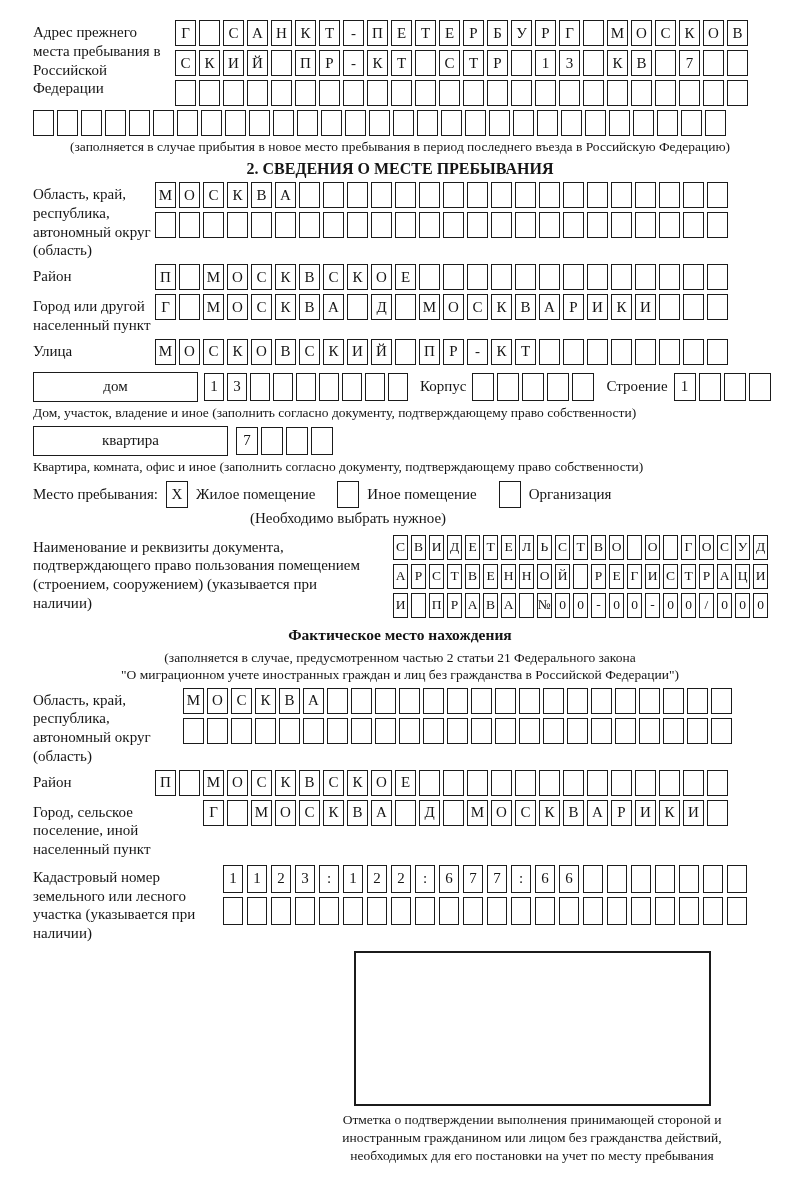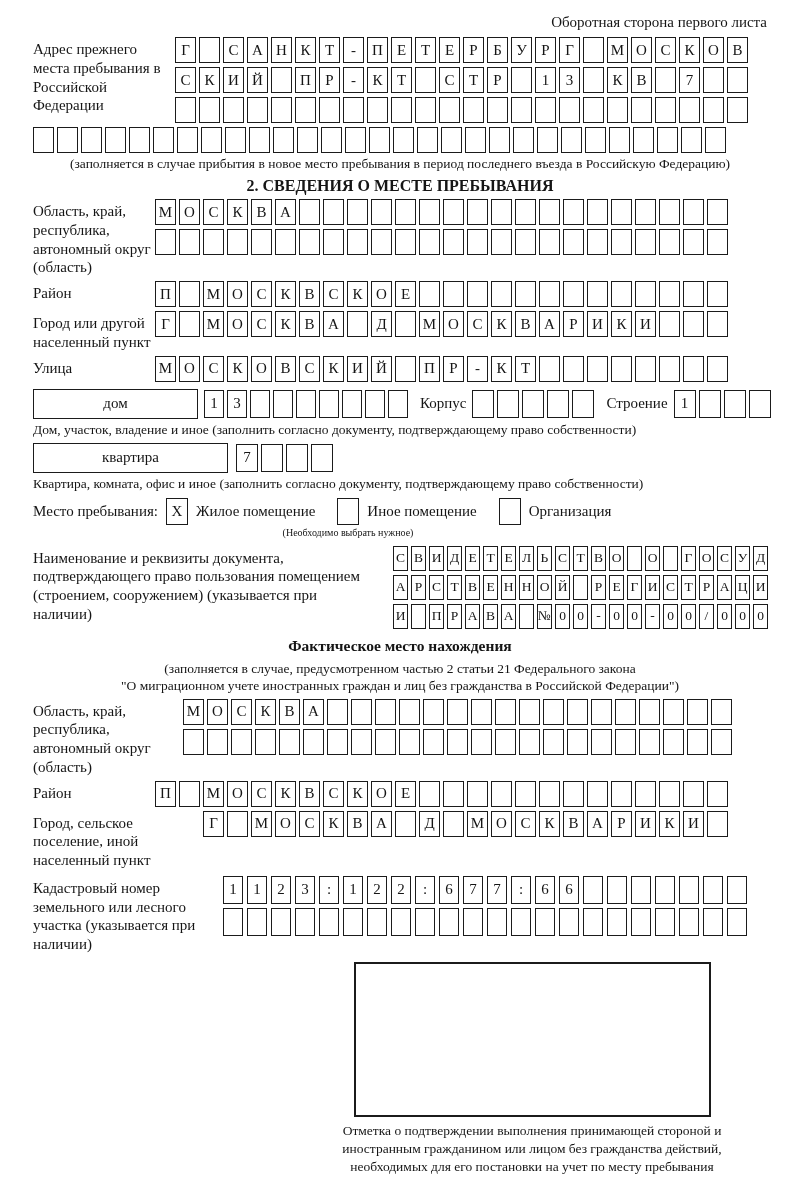--- a/index.html
+++ b/index.html
@@ -34,36 +34,35 @@
     align-items: center; justify-content: center; font-size: 15px; flex: none; }
   .wb-dom { width: 165px; } .wb-kv { width: 195px; }
   .small-gap { width: 6px; flex: none; } .mid-gap { width: 8px; flex: none; }
   .ilabel { font-size: 15px; flex: none; padding: 0 6px; }
   .left-note { font-size: 13.5px; margin-top: 3px; }
 
   .stay-row { display: flex; align-items: center; margin-top: 6px; font-size: 15px; }
   .checkbox { flex: none; width: 22px; height: 27px; border: 1.6px solid #1b1b1b;
     display: flex; align-items: center; justify-content: center; font-size: 15px; margin: 0 8px; }
   .stay-opt-label { margin-right: 14px; }
-  .stay-note { font-size: 10px; margin-top: 2px; margin-left: 150px; width: 330px; text-align: center; }
+  .stay-note { font-size: 15px; margin-top: 2px; margin-left: 150px; width: 330px; text-align: center; }
 
   .fact-note { text-align: center; font-size: 13.5px; line-height: 1.3; }
 
   .mark-wrap { width: 470px; margin-left: auto; margin-top: 8px; display: flex;
     flex-direction: column; align-items: center; }
   .mark-box { width: 357px; height: 155px; border: 2px solid #1b1b1b; background: #fff; }
   .mark-caption { margin-top: 5px; width: 460px; text-align: center;
     font-size: 13.5px; line-height: 1.35; }
 </style>
 </head>
 <body>
 
 <div class="page">
 
-  <div class="hdr-note">Оборотная сторона первого листа</div>
 
   <div class="field" style="margin-top:6px;">
     <div class="flabel lw142">Адрес прежнего места пребывания в Российской Федерации</div>
     <div class="cellrows">
       <div class="cellrow">
           <span class="cell">Г</span>
           <span class="cell"></span>
           <span class="cell">С</span>
           <span class="cell">А</span>
           <span class="cell">Н</span>

